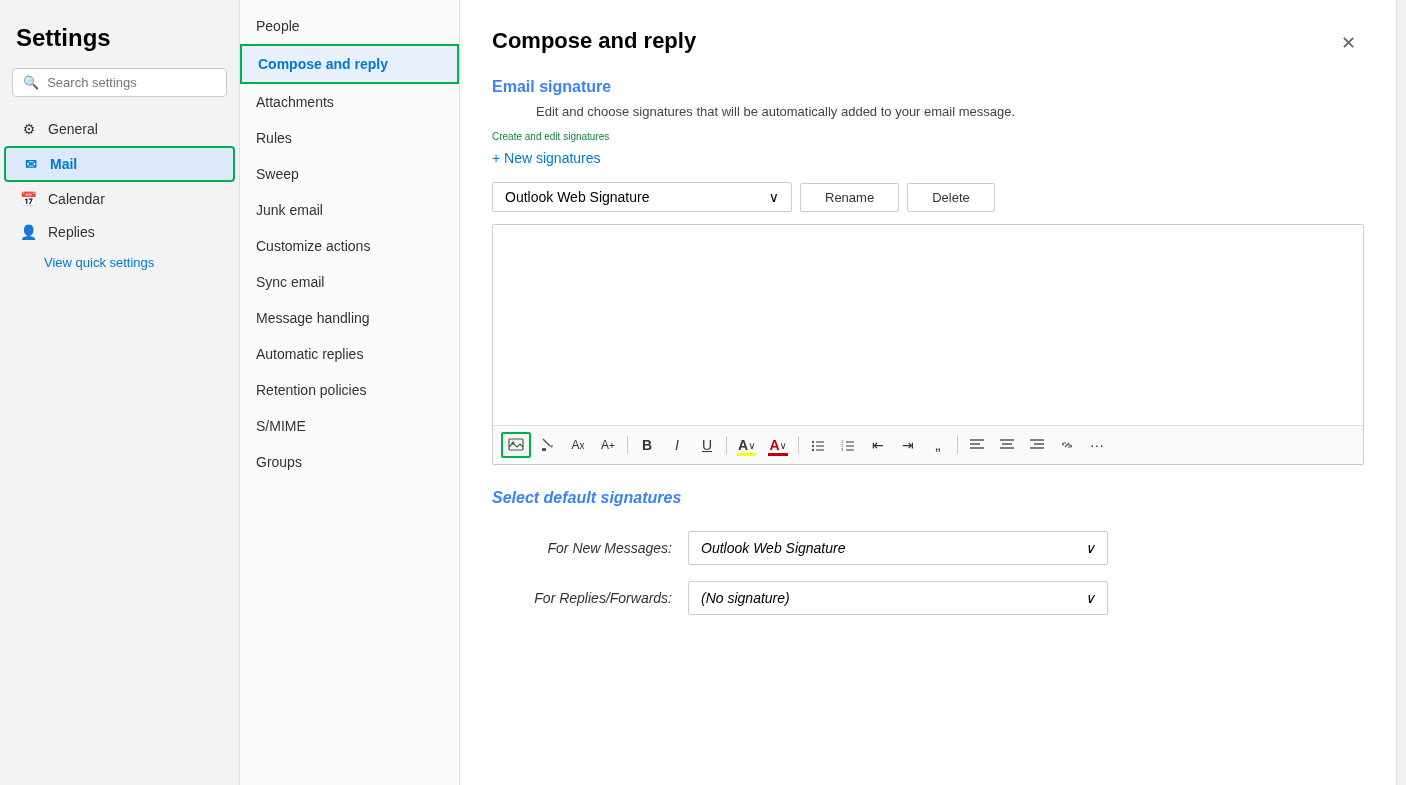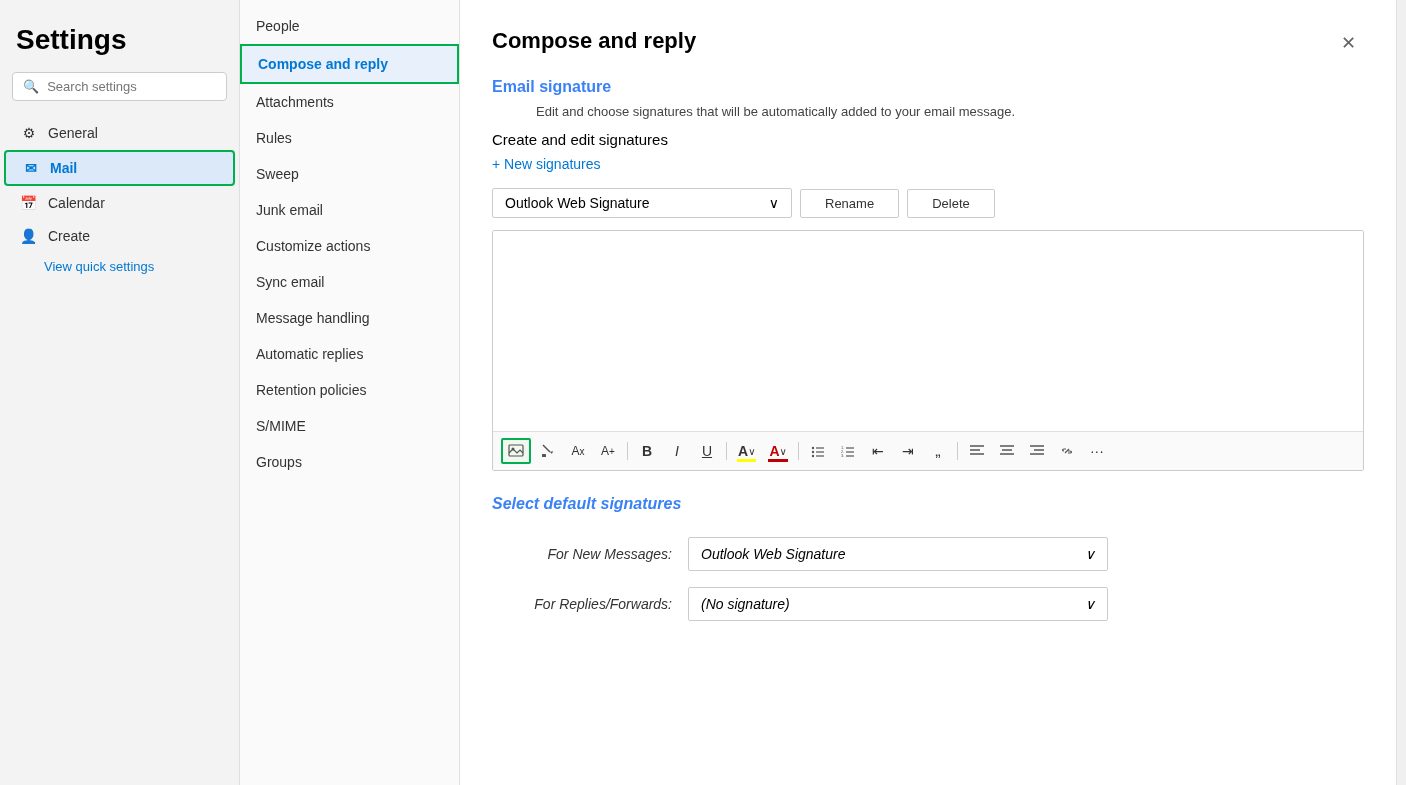--- a/index.html
+++ b/index.html
@@ -7,21 +7,21 @@
 
     
     .sidebar {
       width: 240px;
       background: #f3f3f3;
       padding: 16px 0;
       flex-shrink: 0;
       border-right: 1px solid #e0e0e0;
     }
     .sidebar-title {
-      font-size: 28px;
+      font-size: 24px;
       font-weight: 600;
       padding: 8px 16px 16px 16px;
       color: #000;
     }
     .search-box {
       display: flex;
       align-items: center;
       margin: 0 12px 16px 12px;
       background: #fff;
       border: 1px solid #ccc;
@@ -118,22 +118,22 @@
       color: #3b82f6;
       margin-bottom: 8px;
     }
     .section-desc {
       font-size: 13px;
       color: #444;
       margin-bottom: 12px;
       margin-left: 44px;
     }
     .section-label {
-      font-size: 15px;
-      color: #000000;
+      font-size: 10px;
+      color: #15803d;
       margin-bottom: 8px;
     }
     .new-signature-btn {
       display: flex;
       align-items: center;
       gap: 4px;
       color: #0078d4;
       background: none;
       border: none;
       cursor: pointer;
@@ -278,21 +278,21 @@
     <span>Mail</span>
   </div>
 
   <div class="nav-item">
     <span class="nav-icon">📅</span>
     <span>Calendar</span>
   </div>
 
   <div class="nav-item">
     <span class="nav-icon">👤</span>
-    <span>Create</span>
+    <span>Replies</span>
   </div>
 
   <div class="view-quick">View quick settings</div>
 </div>
 
 <div class="middle-panel">
   <div class="middle-item">People</div>
   <div class="middle-item active">Compose and reply</div>
   <div class="middle-item">Attachments</div>
   <div class="middle-item">Rules</div>

